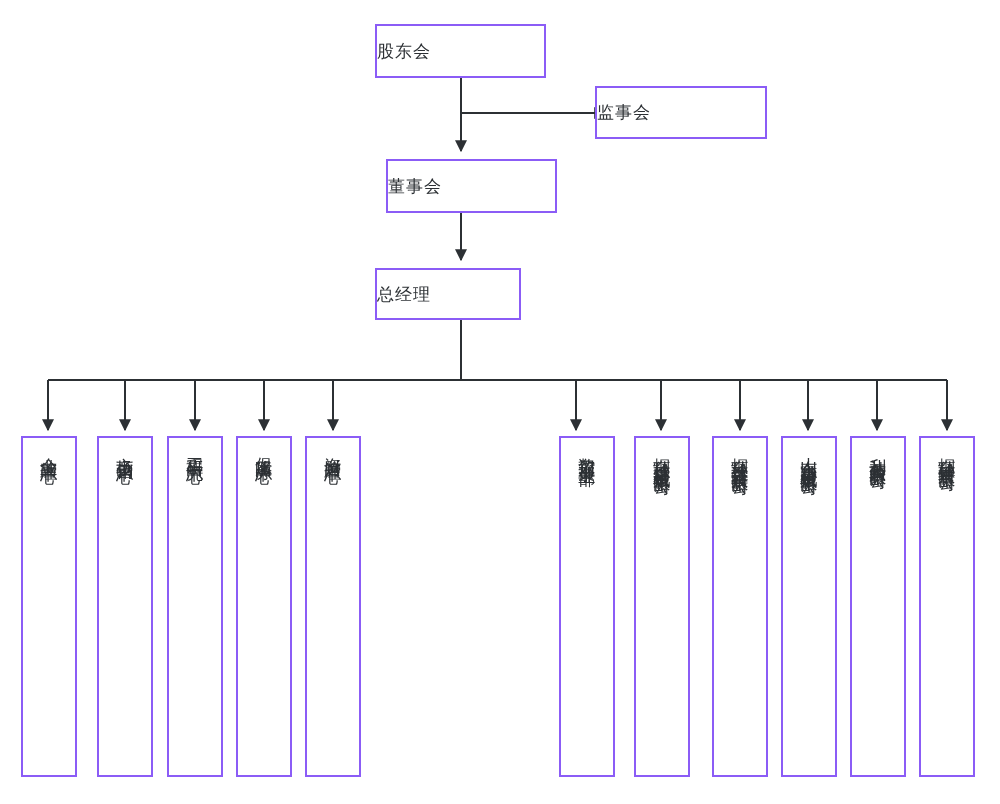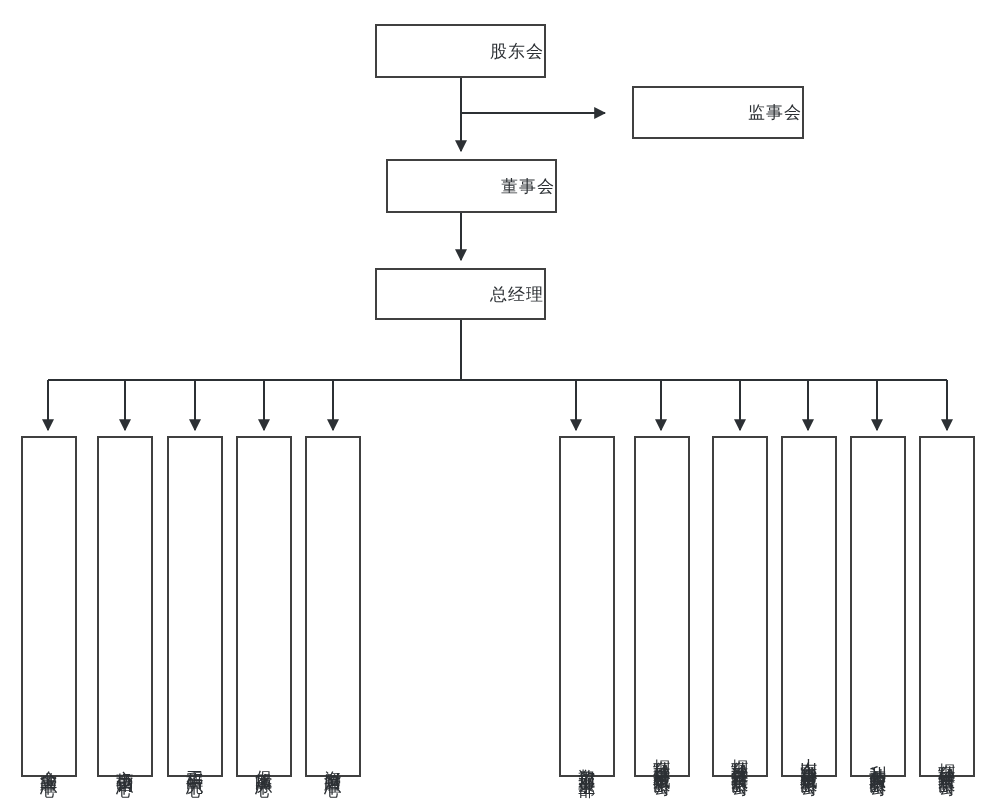--- a/index.html
+++ b/index.html
@@ -20,25 +20,25 @@
   #chart-svg {
     position: absolute;
     left: 0;
     top: 0;
     width: 1000px;
     height: 804px;
   }
   .node {
     position: absolute;
     box-sizing: border-box;
-    border: 2px solid #404040;
+    border: 2px solid #8b5cf6;
     background: #ffffff;
     display: flex;
     align-items: center;
-    justify-content: flex-end;
+    justify-content: flex-start;
     color: #2c3034;
   }
   .node.horizontal {
     font-size: 17px;
     letter-spacing: 1px;
   }
   .node.vertical {
     writing-mode: vertical-rl;
     text-orientation: upright;
     font-size: 17px;
@@ -88,29 +88,29 @@
       <path d="M 808 380 L 808 430" marker-end="url(#arrowhead)"></path>
       <path d="M 877 380 L 877 430" marker-end="url(#arrowhead)"></path>
       <path d="M 947 380 L 947 430" marker-end="url(#arrowhead)"></path>
     </g>
   </svg>
 
   <div class="node horizontal" style="left:375px; top:24px; width:171px; height:54px;">
     <span>股东会</span>
   </div>
 
-  <div class="node horizontal" style="left:632px; top:86px; width:172px; height:53px;">
+  <div class="node horizontal" style="left:595px; top:86px; width:172px; height:53px;">
     <span>监事会</span>
   </div>
 
   <div class="node horizontal" style="left:386px; top:159px; width:171px; height:54px;">
     <span>董事会</span>
   </div>
 
-  <div class="node horizontal" style="left:375px; top:268px; width:171px; height:52px;">
+  <div class="node horizontal" style="left:375px; top:268px; width:146px; height:52px;">
     <span>总经理</span>
   </div>
 
   <div class="node vertical" style="left:21px; top:436px; width:56px; height:341px;">
     <span class="vlabel">企业管理中心</span>
   </div>
   <div class="node vertical" style="left:97px; top:436px; width:56px; height:341px;">
     <span class="vlabel">市场营销中心</span>
   </div>
   <div class="node vertical" style="left:167px; top:436px; width:56px; height:341px;">

